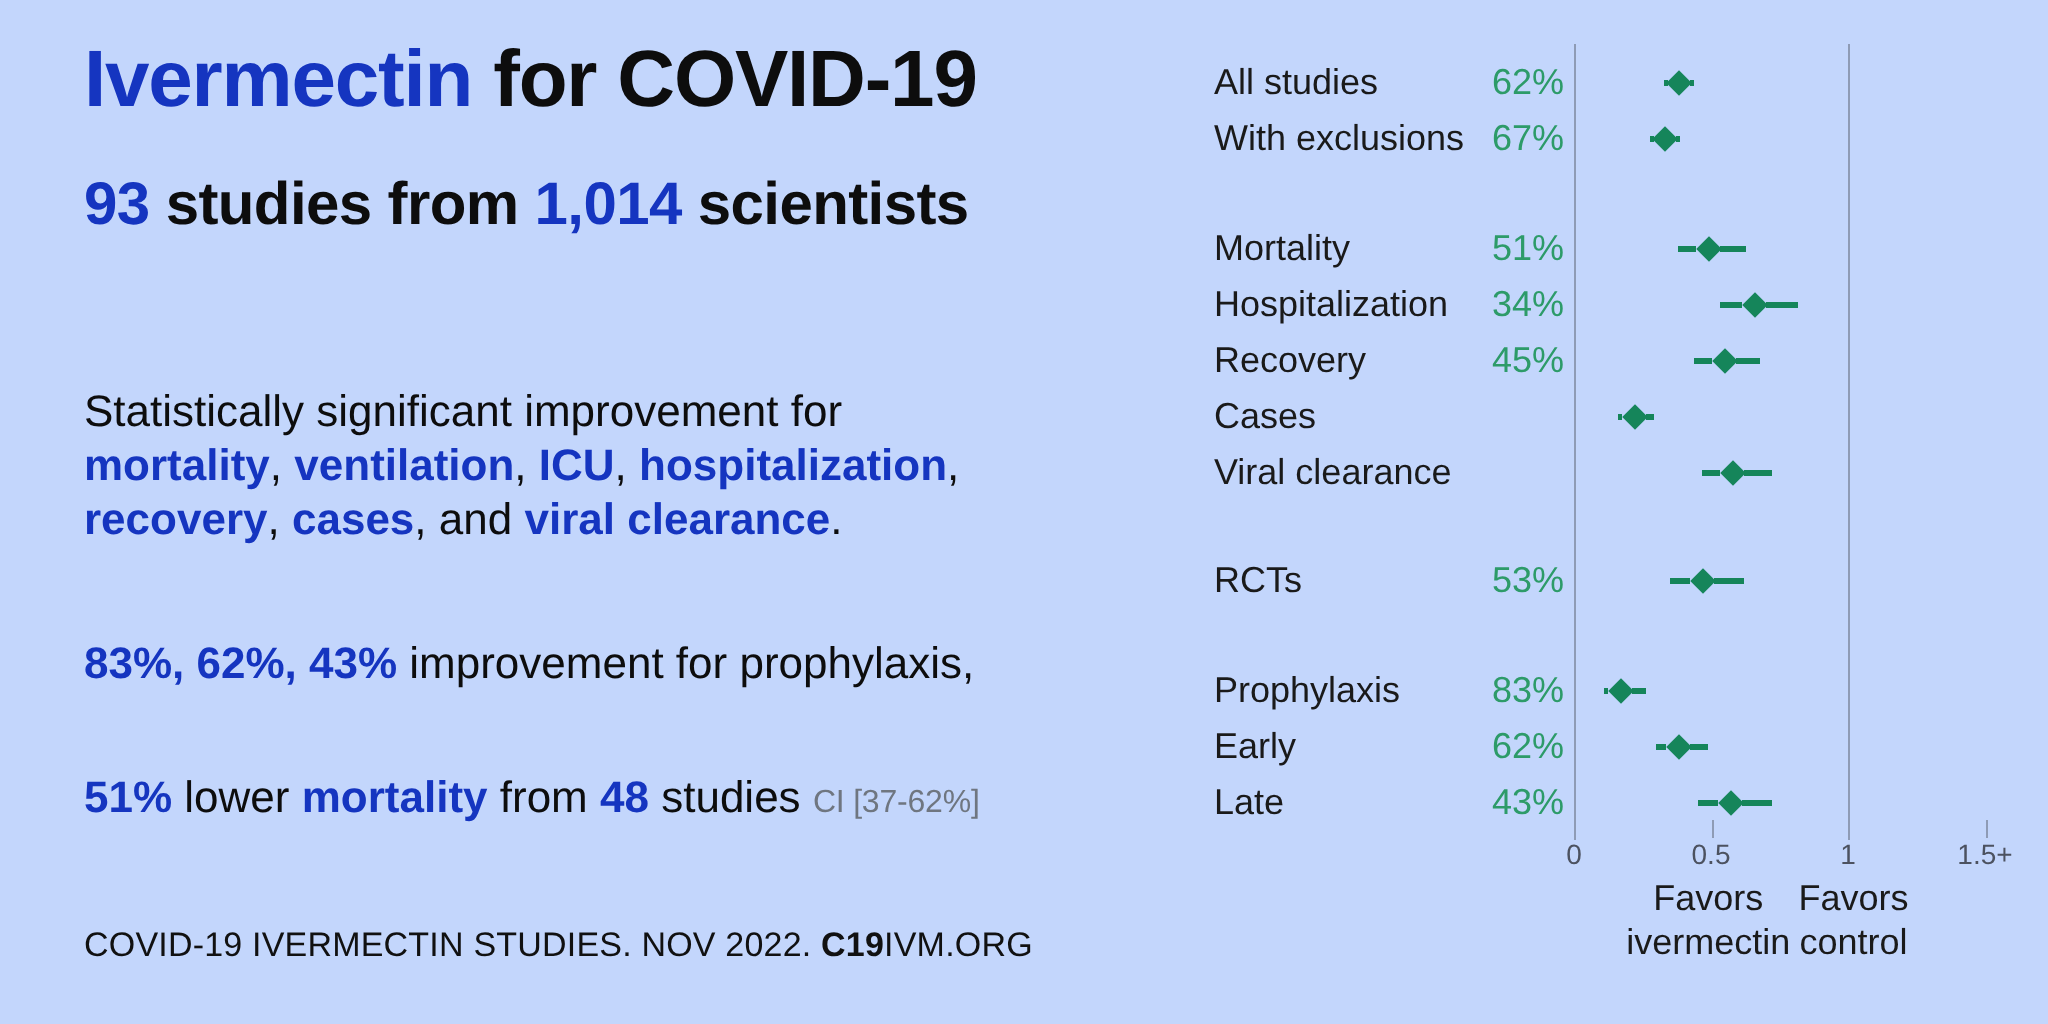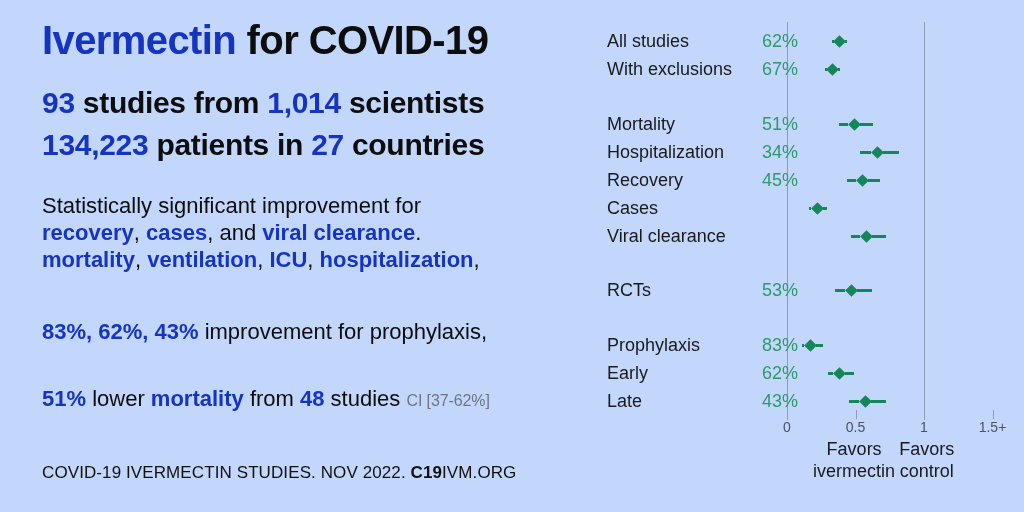--- a/index.html
+++ b/index.html
@@ -63,21 +63,21 @@
   #vline1 { left: 328px; top: 22px; height: 398px; }
 
   .row { position: absolute; left: 0; width: 428px; height: 26px; }
 
   .rowlabel {
     position: absolute; left: 11px; top: 0;
     font-size: 18px; color: #1a1a1a; white-space: nowrap;
     line-height: 26px;
   }
   .rowpct {
-    position: absolute; left: 16px; top: 0; width: 186px;
+    position: absolute; left: 0; top: 0; width: 186px;
     text-align: right;
     font-size: 18px; color: #2d9b69; white-space: nowrap;
     line-height: 26px;
   }
 
   .marker { position: absolute; top: 0; height: 26px; }
   .diamond {
     position: absolute; top: 9px;
     width: 9px; height: 9px;
     background: #15855a;
@@ -108,28 +108,25 @@
   <div id="left">
 
     <div id="headline">
       <span class="blue">Ivermectin</span><span class="blk"> for COVID-19</span>
     </div>
 
     <div class="bigline" id="bigline1">
       <span class="blue">93</span><span class="blk"> studies from </span><span class="blue">1,014</span><span class="blk"> scientists</span>
     </div>
 
-    <div class="bigline" id="bigline2">
-      <span class="blue">134,223</span><span class="blk"> patients in </span><span class="blue">27</span><span class="blk"> countries</span>
-    </div>
 
     <div class="para" id="para1">
       <div><span class="blk">Statistically significant improvement for</span></div>
+      <div><b class="blue">mortality</b><span class="blk">, </span><b class="blue">ventilation</b><span class="blk">, </span><b class="blue">ICU</b><span class="blk">, </span><b class="blue">hospitalization</b><span class="blk">,</span></div>
       <div><b class="blue">recovery</b><span class="blk">, </span><b class="blue">cases</b><span class="blk">, </span><span class="blk">and</span><span class="blk"> </span><b class="blue">viral clearance</b><span class="blk">.</span></div>
-      <div><b class="blue">mortality</b><span class="blk">, </span><b class="blue">ventilation</b><span class="blk">, </span><b class="blue">ICU</b><span class="blk">, </span><b class="blue">hospitalization</b><span class="blk">,</span></div>
     </div>
 
     <div class="para" id="para2">
       <div><b class="blue">83%, 62%, 43%</b><span class="blk"> improvement for prophylaxis,</span></div>
     </div>
 
     <div class="para" id="para3">
       <div><b class="blue">51%</b><span class="blk"> lower </span><b class="blue">mortality</b><span class="blk"> from </span><b class="blue">48</b><span class="blk"> studies</span> <span class="ci">CI [37-62%]</span></div>
     </div>
 

